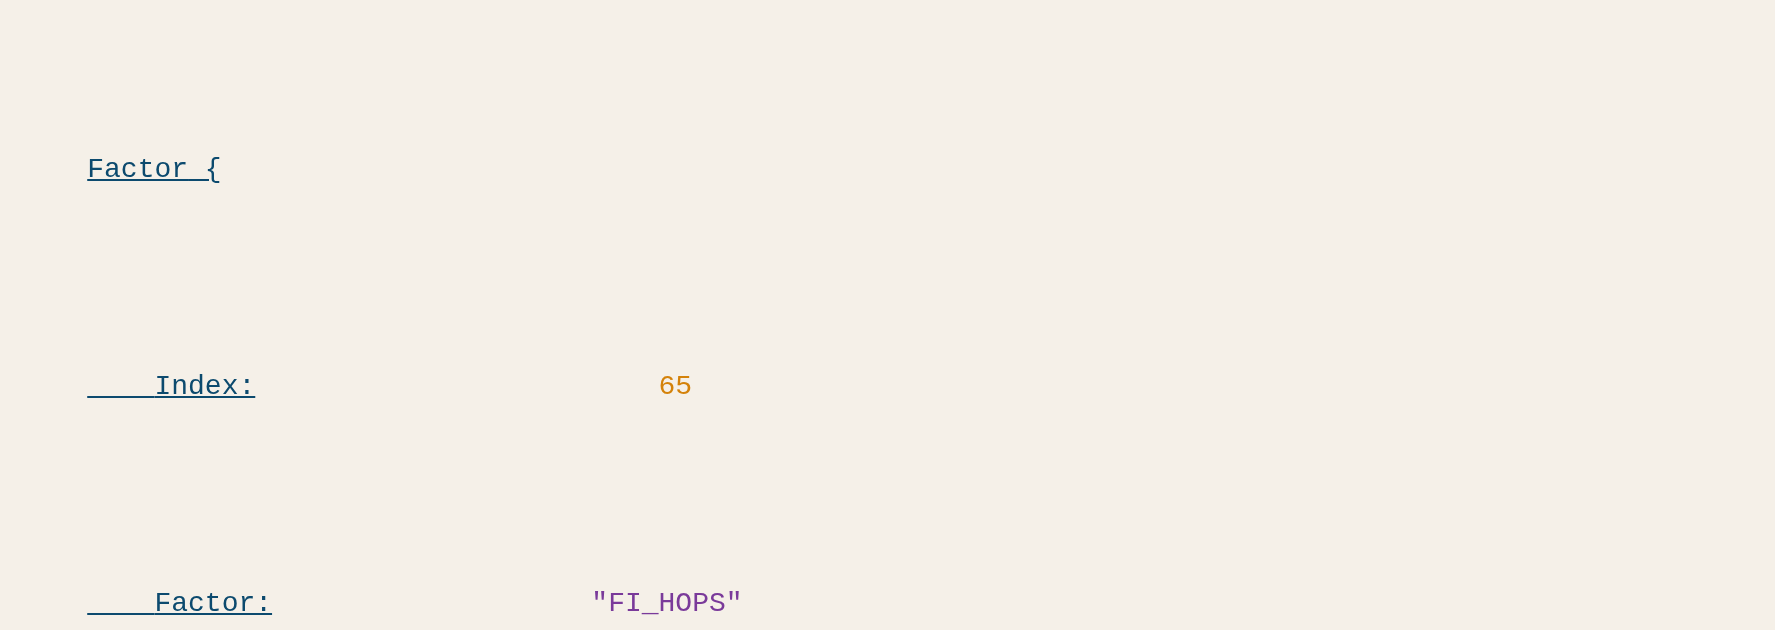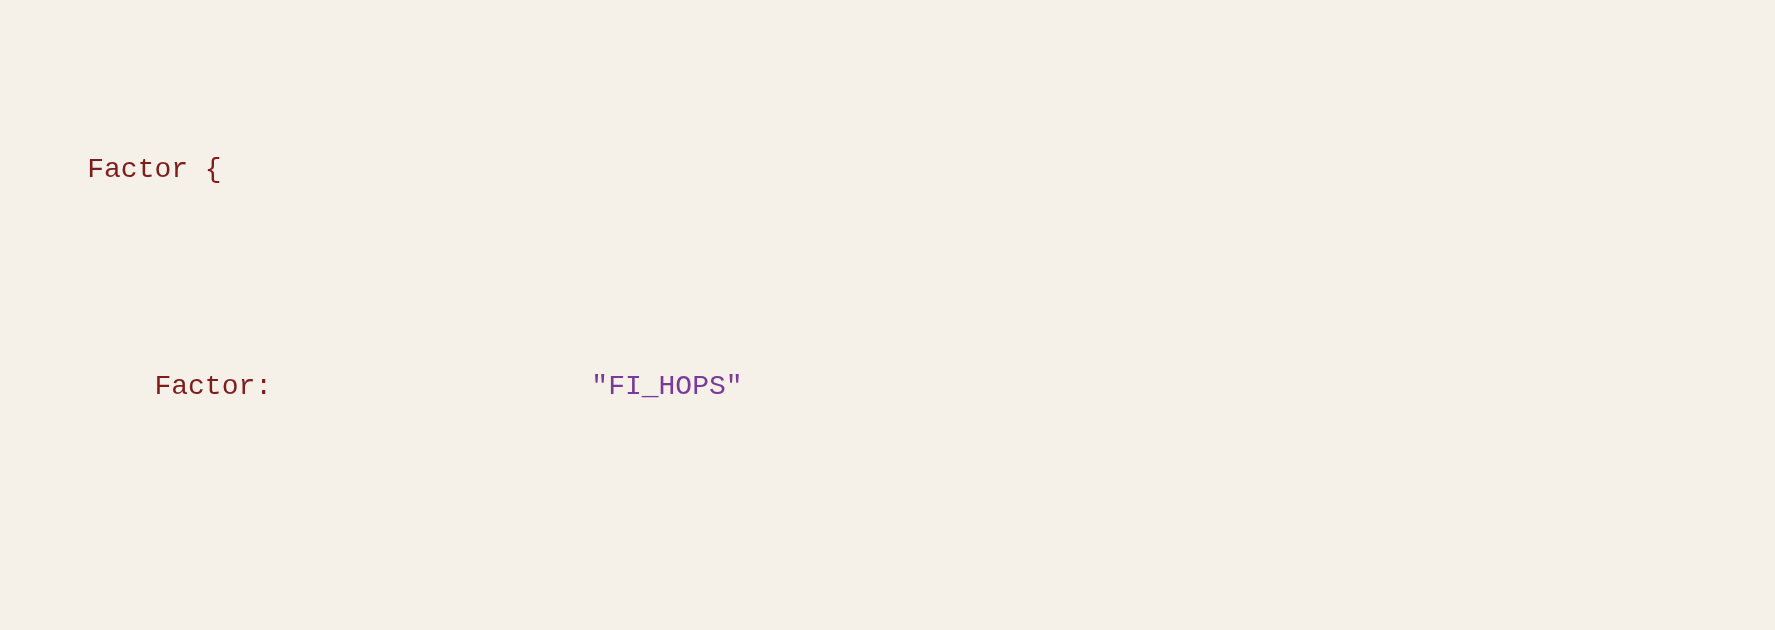--- a/index.html
+++ b/index.html
@@ -18,21 +18,22 @@
       min-height: 630px;
       color: #4a4a8a;
     }
 
     .code-block {
       white-space: pre-wrap;
       word-break: break-word;
     }
 
     .text-default {
-      color: #7f1d1d;
+      color: #0c4a6e;
+      text-decoration: underline;
     }
 
     .text-orange {
       color: #d4820a;
     }
 
     .text-string {
       color: #7a3a9a;
     }
 
@@ -41,20 +42,23 @@
     }
   </style>
 </head>
 <body>
 
 <div class="code-block">
   <span class="line">
     <span class="text-default">Factor</span><span class="text-default"> {</span>
   </span>
   <span class="line">
+    <span class="text-default">&nbsp;&nbsp;&nbsp;&nbsp;</span><span class="text-default">Index:</span><span>&nbsp;&nbsp;&nbsp;&nbsp;&nbsp;&nbsp;&nbsp;&nbsp;&nbsp;&nbsp;&nbsp;&nbsp;&nbsp;&nbsp;&nbsp;&nbsp;&nbsp;&nbsp;&nbsp;&nbsp;&nbsp;&nbsp;&nbsp;&nbsp;</span><span class="text-orange">65</span>
+  </span>
+  <span class="line">
     <span class="text-default">&nbsp;&nbsp;&nbsp;&nbsp;</span><span class="text-default">Factor:</span><span>&nbsp;&nbsp;&nbsp;&nbsp;&nbsp;&nbsp;&nbsp;&nbsp;&nbsp;&nbsp;&nbsp;&nbsp;&nbsp;&nbsp;&nbsp;&nbsp;&nbsp;&nbsp;&nbsp;</span><span class="text-string">"FI_HOPS"</span>
   </span>
   
   
   
   
   
   
   
   

